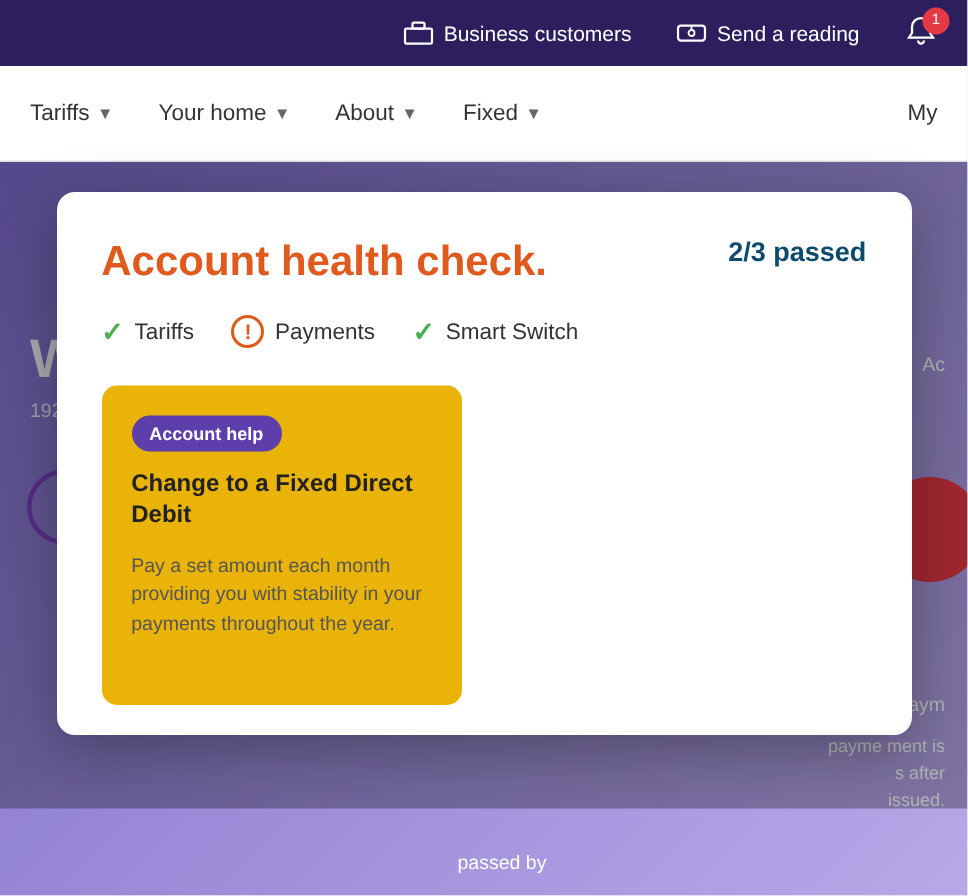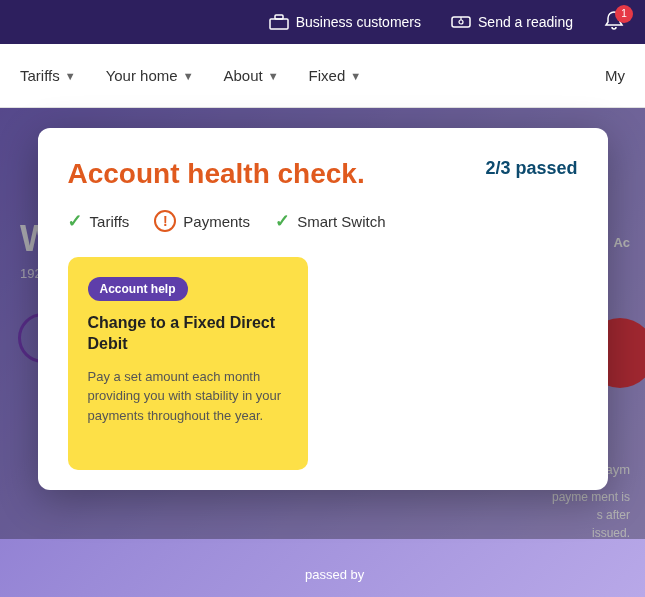--- a/index.html
+++ b/index.html
@@ -124,21 +124,21 @@
       top: 158px;
       left: 20px;
       opacity: 0.8;
     }
     .bg-right-label {
       position: absolute;
       top: 127px;
       right: 15px;
       color: white;
       font-size: 13px;
-      font-weight: 700;
+      font-weight: 400;
     }
     .bg-next-payment {
       position: absolute;
       bottom: 120px;
       right: 15px;
       color: white;
       font-size: 13px;
       font-weight: 500;
       text-align: right;
       max-width: 70px;
@@ -253,21 +253,21 @@
       border-radius: 50%;
       display: flex;
       align-items: center;
       justify-content: center;
       font-weight: bold;
       font-size: 14px;
     }
 
     
     .help-card {
-      background: #fde047;
+      background: #eab308;
       border-radius: 10px;
       padding: 20px 20px 25px 20px;
       width: 240px;
     }
     .help-badge {
       background: #5e3eaa;
       color: white;
       font-size: 12px;
       font-weight: bold;
       padding: 5px 12px;

